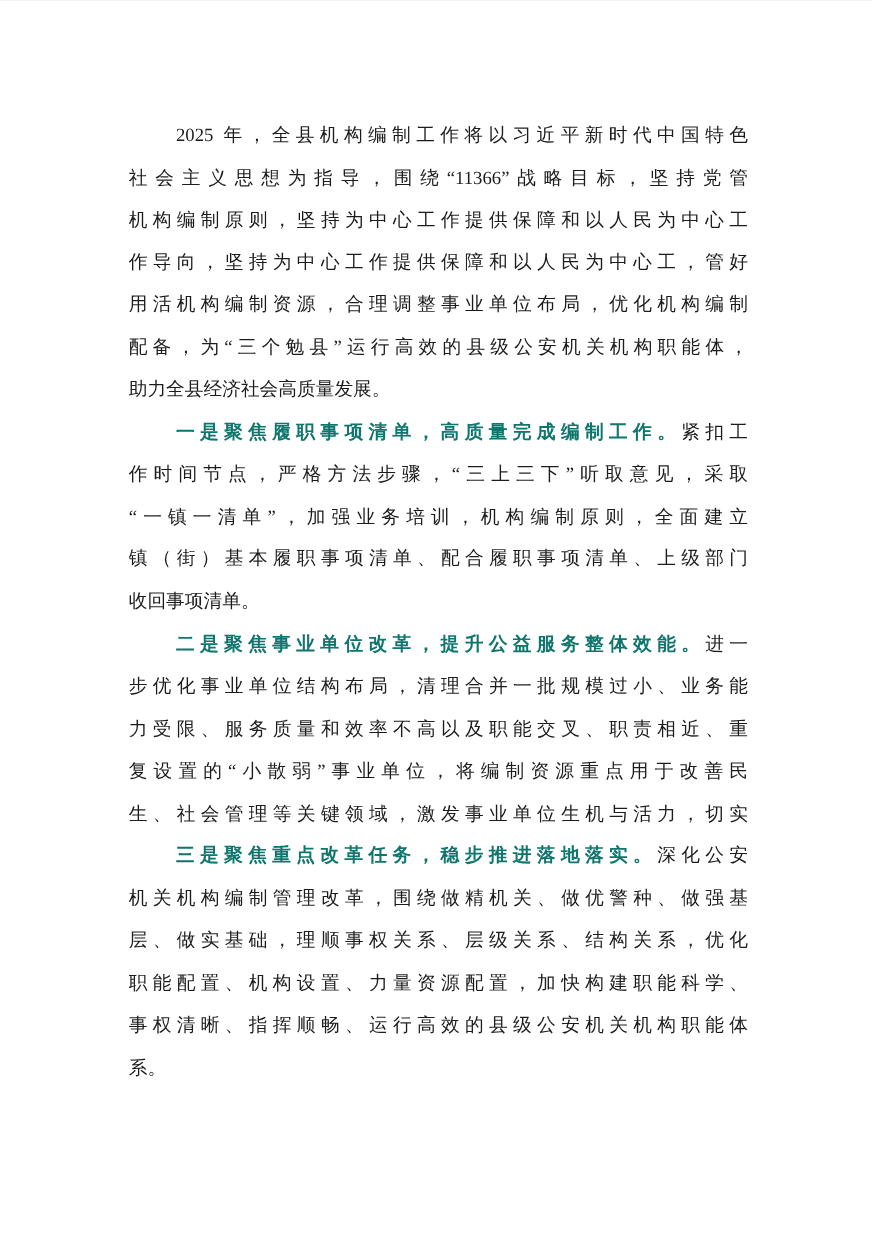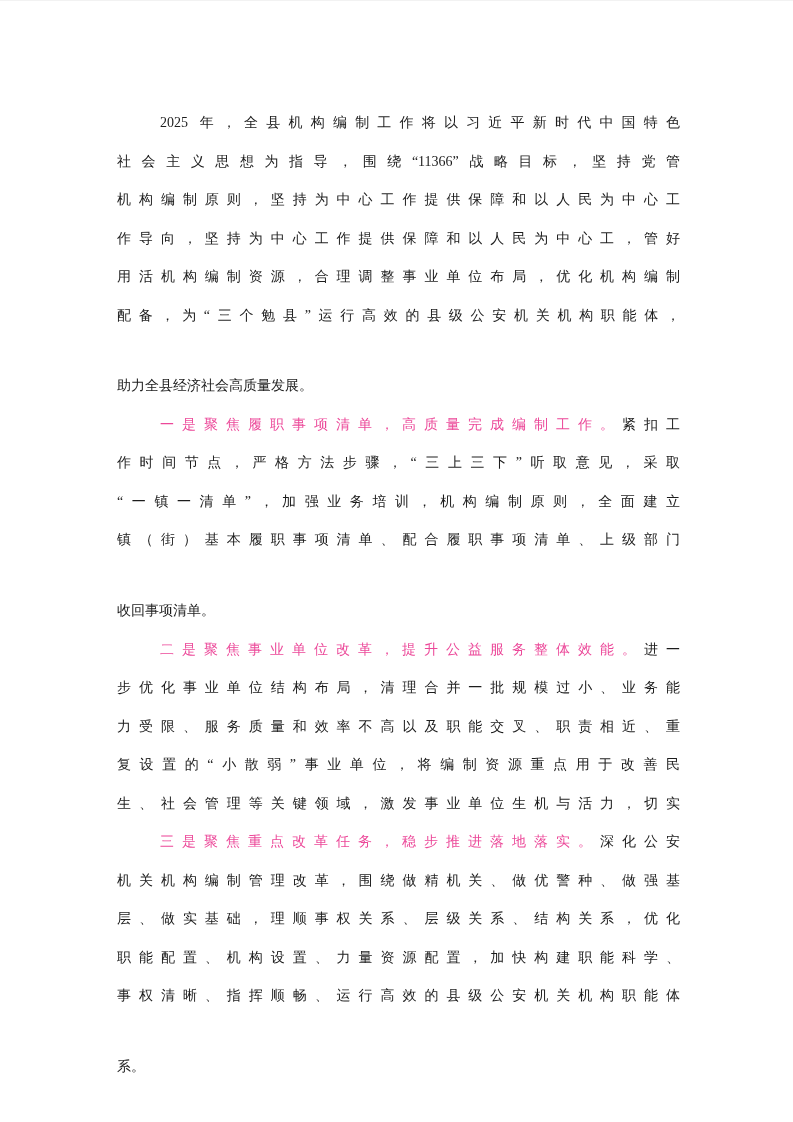--- a/index.html
+++ b/index.html
@@ -21,38 +21,37 @@
     left: 117px;
     top: 103px;
     width: 563px;
   }
   .paragraph {
     margin: 0;
     padding: 0;
   }
   .line {
     font-family: "Liberation Serif", "DejaVu Serif", serif;
-    font-size: 14px;
+    font-size: 17px;
     line-height: 38.55px;
     height: 38.55px;
     color: #1c1c1c;
     text-align: justify;
     text-align-last: justify;
     overflow: hidden;
   }
   .line.indent {
     text-indent: 43px;
   }
   .line.last {
     text-align-last: left;
-    margin-top: 32px;
   }
   .line strong {
-    font-weight: 400;
-    color: #ec4899;
+    font-weight: 700;
+    color: #0f766e;
   }
 </style>
 </head>
 <body>
 
 <div class="page">
   <div class="content">
       <div class="paragraph">
         <div class="line indent"><span>2025 年，全县机构编制工作将以习近平新时代中国特色</span></div>
         <div class="line"><span>社会主义思想为指导，围绕“11366”战略目标，坚持党管</span></div>

